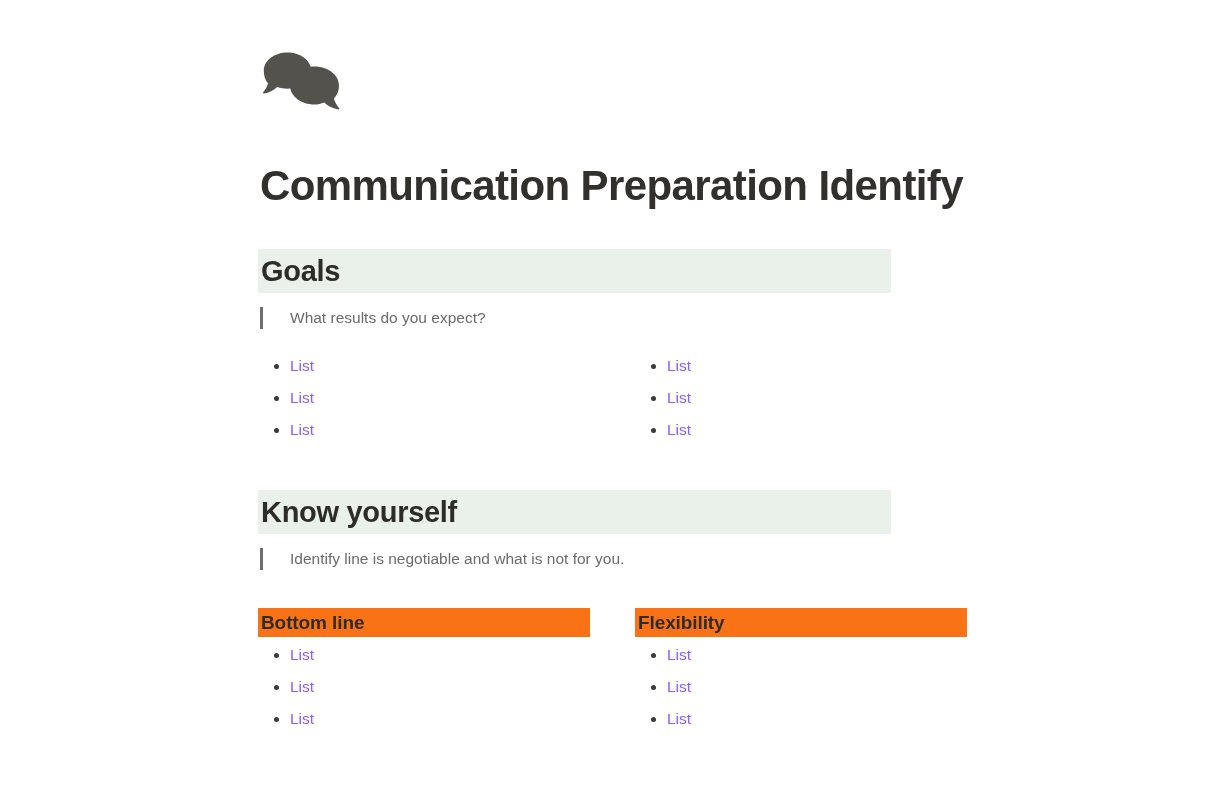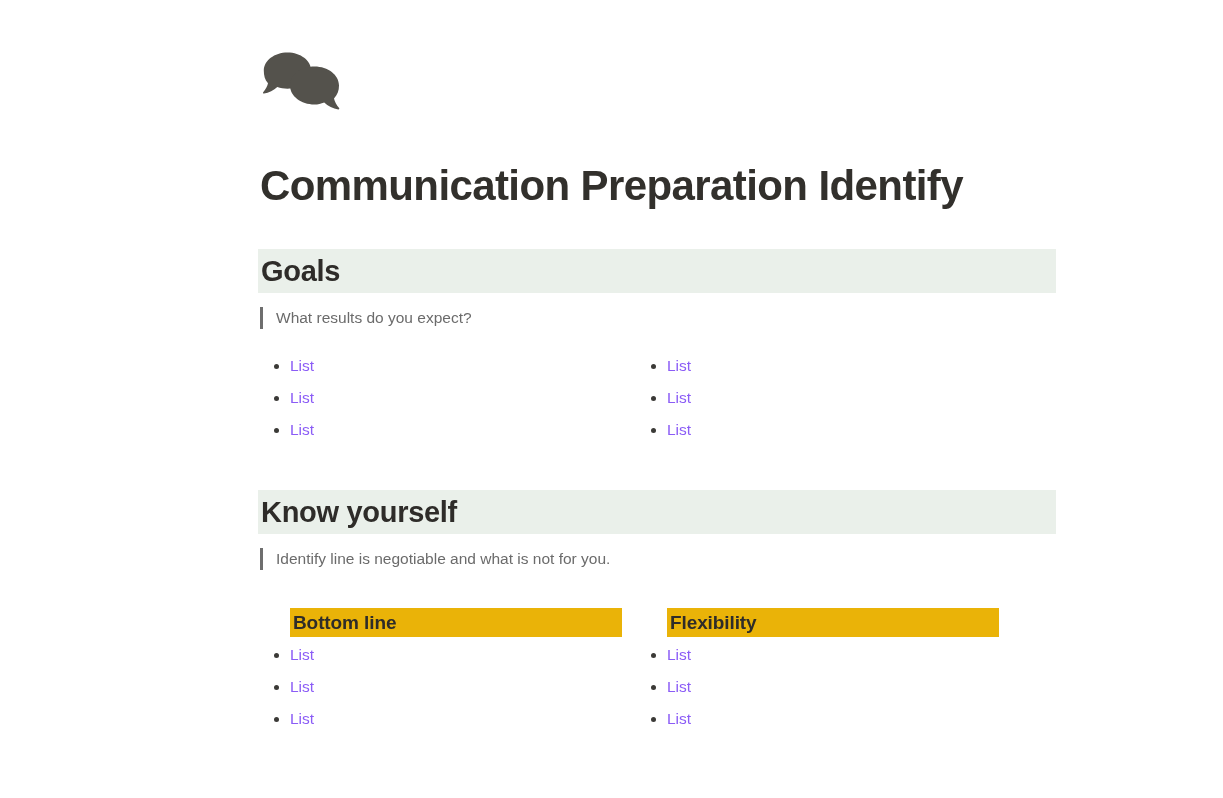--- a/index.html
+++ b/index.html
@@ -50,21 +50,21 @@
     font-weight: 700;
     letter-spacing: -0.6px;
     color: #32302c;
     white-space: nowrap;
   }
 
   
   .band {
     position: absolute;
     left: 0;
-    width: 798px;
+    width: 633px;
     display: flex;
     align-items: center;
     box-sizing: border-box;
     padding-left: 3px;
   }
   .band.green { background: #eaf0ea; }
 
   .band-title {
     margin: 0;
     font-size: 29px;
@@ -82,21 +82,21 @@
     display: flex;
     align-items: center;
   }
   .quote-bar {
     width: 3px;
     height: 22px;
     background: #6e6e6e;
     flex: none;
   }
   .quote-text {
-    margin-left: 13px;
+    margin-left: 27px;
     font-size: 15.5px;
     line-height: 22px;
     color: #6b6b6b;
     white-space: nowrap;
   }
 
   
   .list {
     position: absolute;
     margin: 0;
@@ -123,22 +123,21 @@
   }
 
   
   .subband {
     position: absolute;
     height: 29px;
     display: flex;
     align-items: center;
     box-sizing: border-box;
     padding-left: 3px;
-    background: #eab308;
-    margin-left: 32px;
+    background: #f97316;
   }
   .subband-title {
     margin: 0;
     font-size: 19px;
     line-height: 24px;
     font-weight: 700;
     letter-spacing: -0.1px;
     color: #2e2c29;
     white-space: nowrap;
   }

